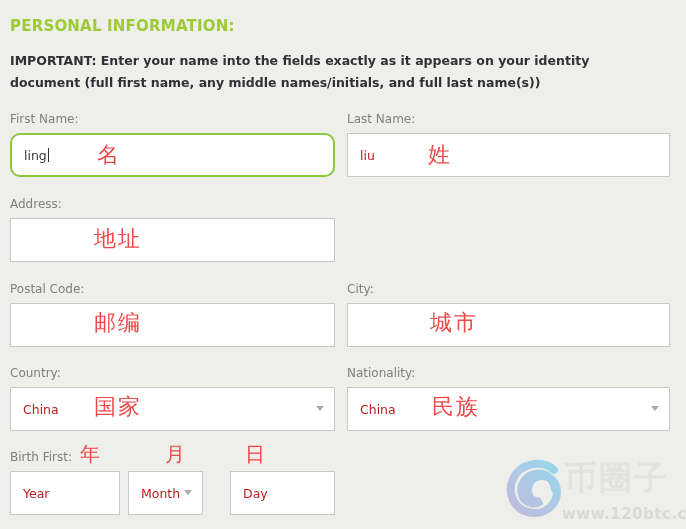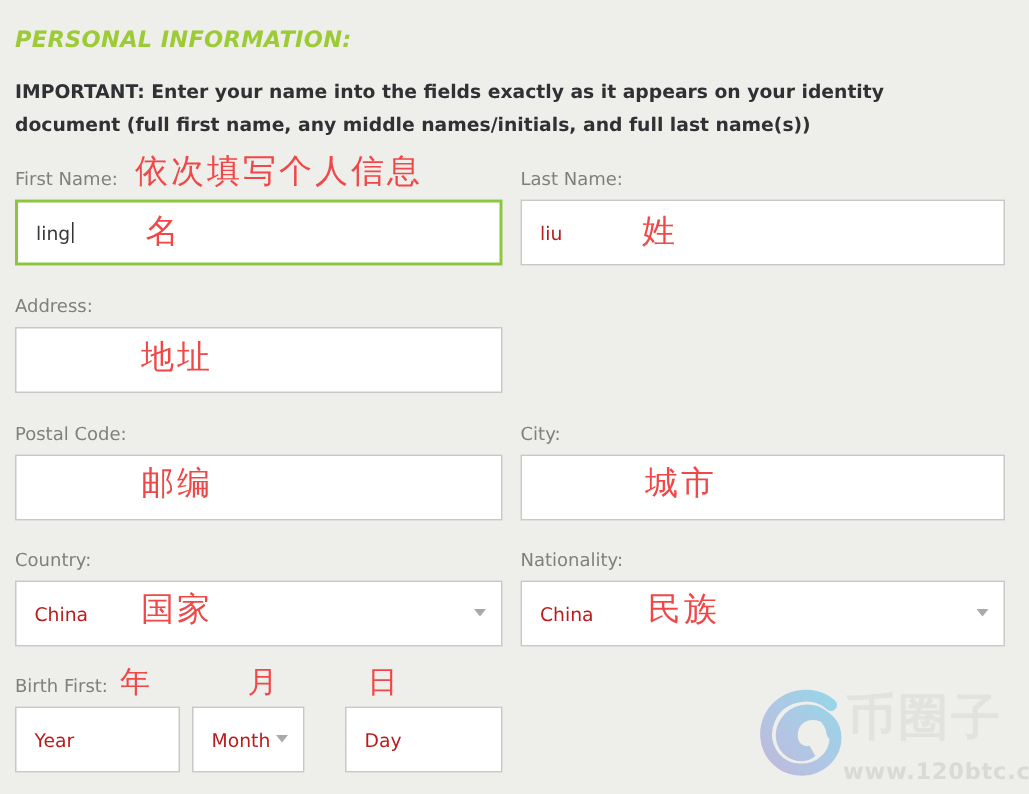--- a/index.html
+++ b/index.html
@@ -25,21 +25,20 @@
 
   
   .section-title {
     position: absolute;
     left: 10px;
     top: 17px;
     font-size: 15px;
     font-weight: bold;
     color: #9ccb35;
     letter-spacing: 0.2px;
-    font-style: italic;
   }
 
   .important {
     position: absolute;
     left: 10px;
     top: 50px;
     width: 650px;
     font-size: 12.5px;
     font-weight: bold;
     color: #2f3134;
@@ -148,23 +147,22 @@
 </head>
 <body>
 
 <div class="page">
 
   <div class="section-title">PERSONAL INFORMATION:</div>
 
   <div class="important">IMPORTANT: Enter your name into the fields exactly as it appears on your identity document (full first name, any middle names/initials, and full last name(s))</div>
 
   <div class="field-label" style="left:10px; top:112px;">First Name:</div>
-  <div class="anno" style="left:90px; top:104px;">依次填写个人信息</div>
-
-  <div class="tbox focused" style="left:10px; top:133px; width:325px;">
+
+  <div class="tbox focused" style="left:10px; top:133px; width:325px;border-radius:10px;">
     <span class="val">ling</span>
       <span class="caret"></span>
   </div>
   <div class="anno" style="left:97px; top:144px;">名</div>
 
   <div class="field-label" style="left:347px; top:112px;">Last Name:</div>
   <div class="tbox" style="left:347px; top:133px; width:323px;">
     <span class="ph">liu</span>
   </div>
   <div class="anno" style="left:428px; top:144px;">姓</div>

